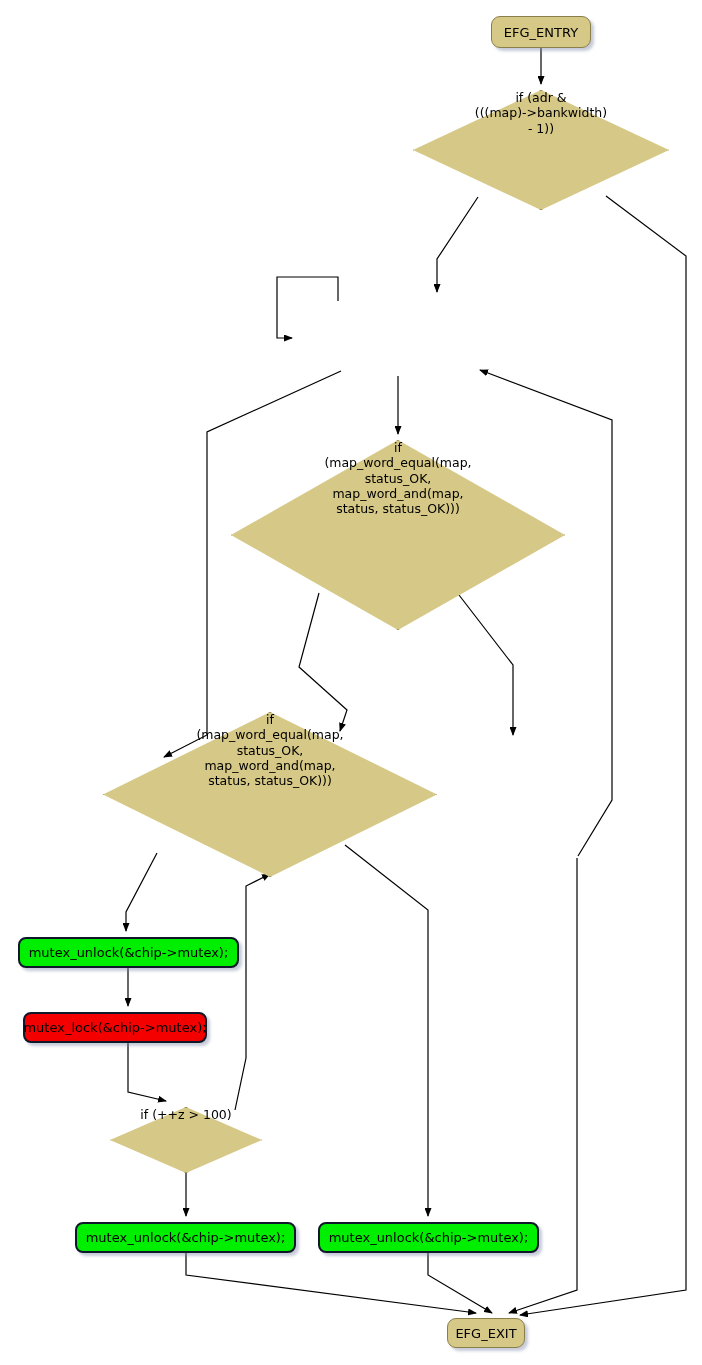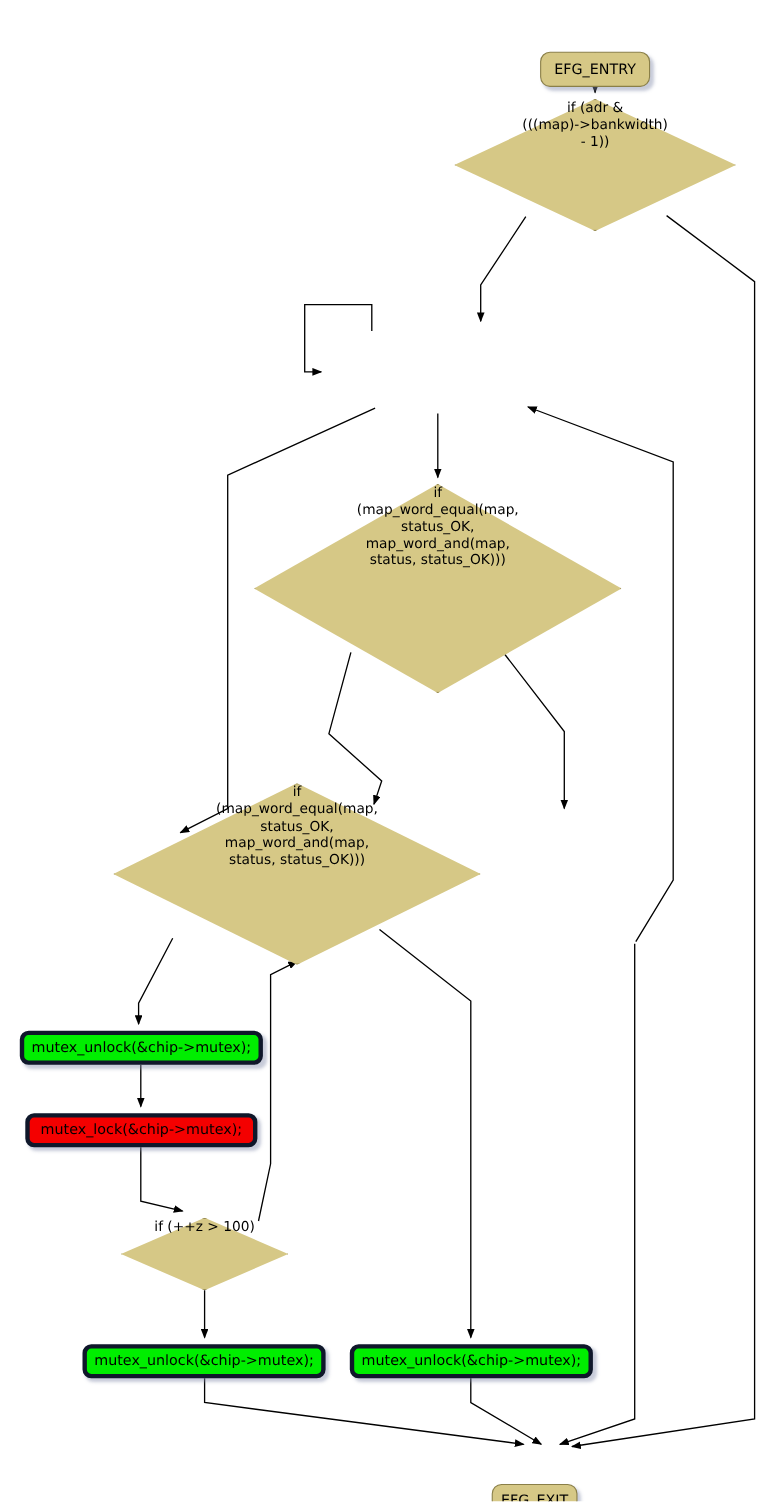--- a/index.html
+++ b/index.html
@@ -35,25 +35,24 @@
     background: #d6c886;
     border: 1px solid #8a7f48;
     border-radius: 9px;
     box-shadow: 3px 3px 3px rgba(130,140,170,0.45);
     display: flex;
     align-items: center;
     justify-content: center;
     color: #000000;
     font-size: 13px;
     white-space: nowrap;
-    margin-top: 31px;
   }
   
   .action {
-    border: 4px solid #0f172a;
+    border: 2px solid #0f172a;
     border-radius: 8px;
     box-shadow: 3px 3px 3px rgba(130,140,170,0.45);
     display: flex;
     align-items: center;
     justify-content: center;
     color: #000000;
     font-size: 13px;
     white-space: nowrap;
   }
   .action.green { background: #00ee00; }
@@ -156,21 +155,21 @@
 status_OK,
 map_word_and(map,
 status, status_OK)))</span>
   </div>
 
 
   <div class="node action green" style="left: 18px; top: 937px; width: 221px; height: 31px;">
     <span>mutex_unlock(&amp;chip-&gt;mutex);</span>
   </div>
 
-  <div class="node action red" style="left: 23px; top: 1012px; width: 211px; height: 31px;">
+  <div class="node action red" style="left: 23px; top: 1012px; width: 184px; height: 31px;">
     <span>mutex_lock(&amp;chip-&gt;mutex);</span>
   </div>
 
   <div class="node decision" style="left: 110px; top: 1107px; width: 152px; height: 66px;">
     <span class="dshadow"></span>
     <span class="dshape"></span>
     <span class="dlabel">if (++z &gt; 100)</span>
   </div>
 
   <div class="node action green" style="left: 75px; top: 1222px; width: 221px; height: 31px;">

